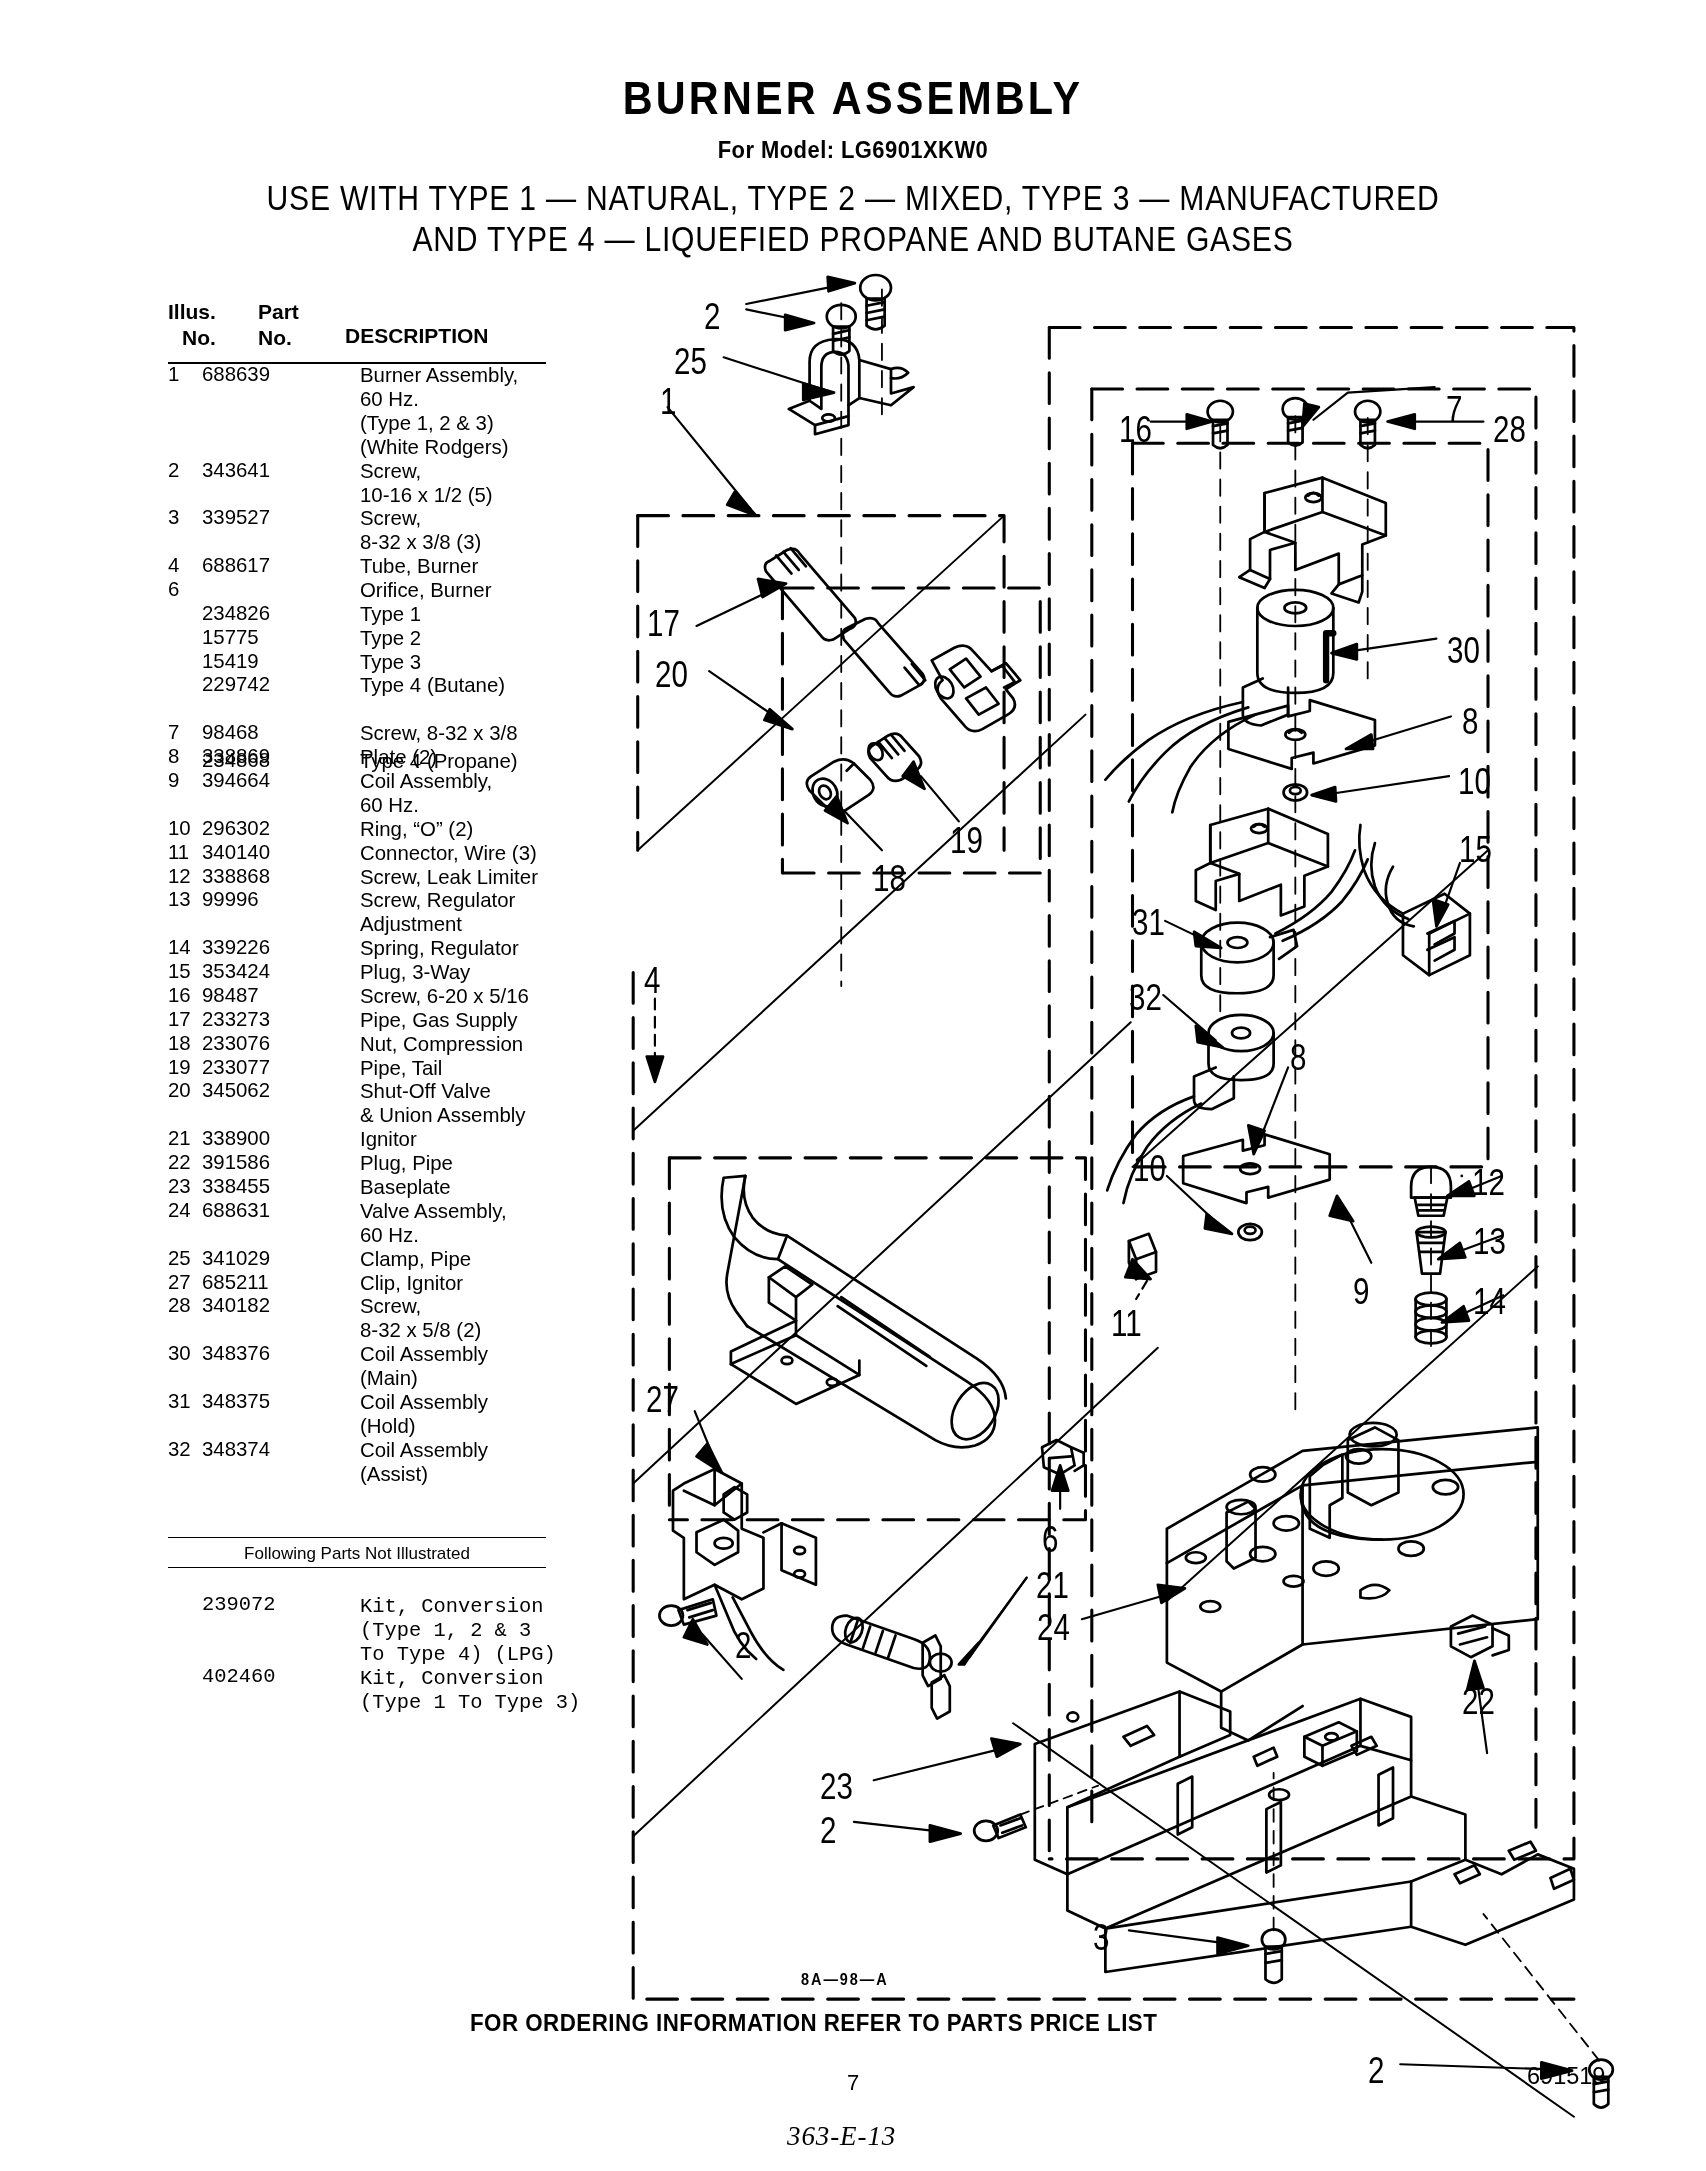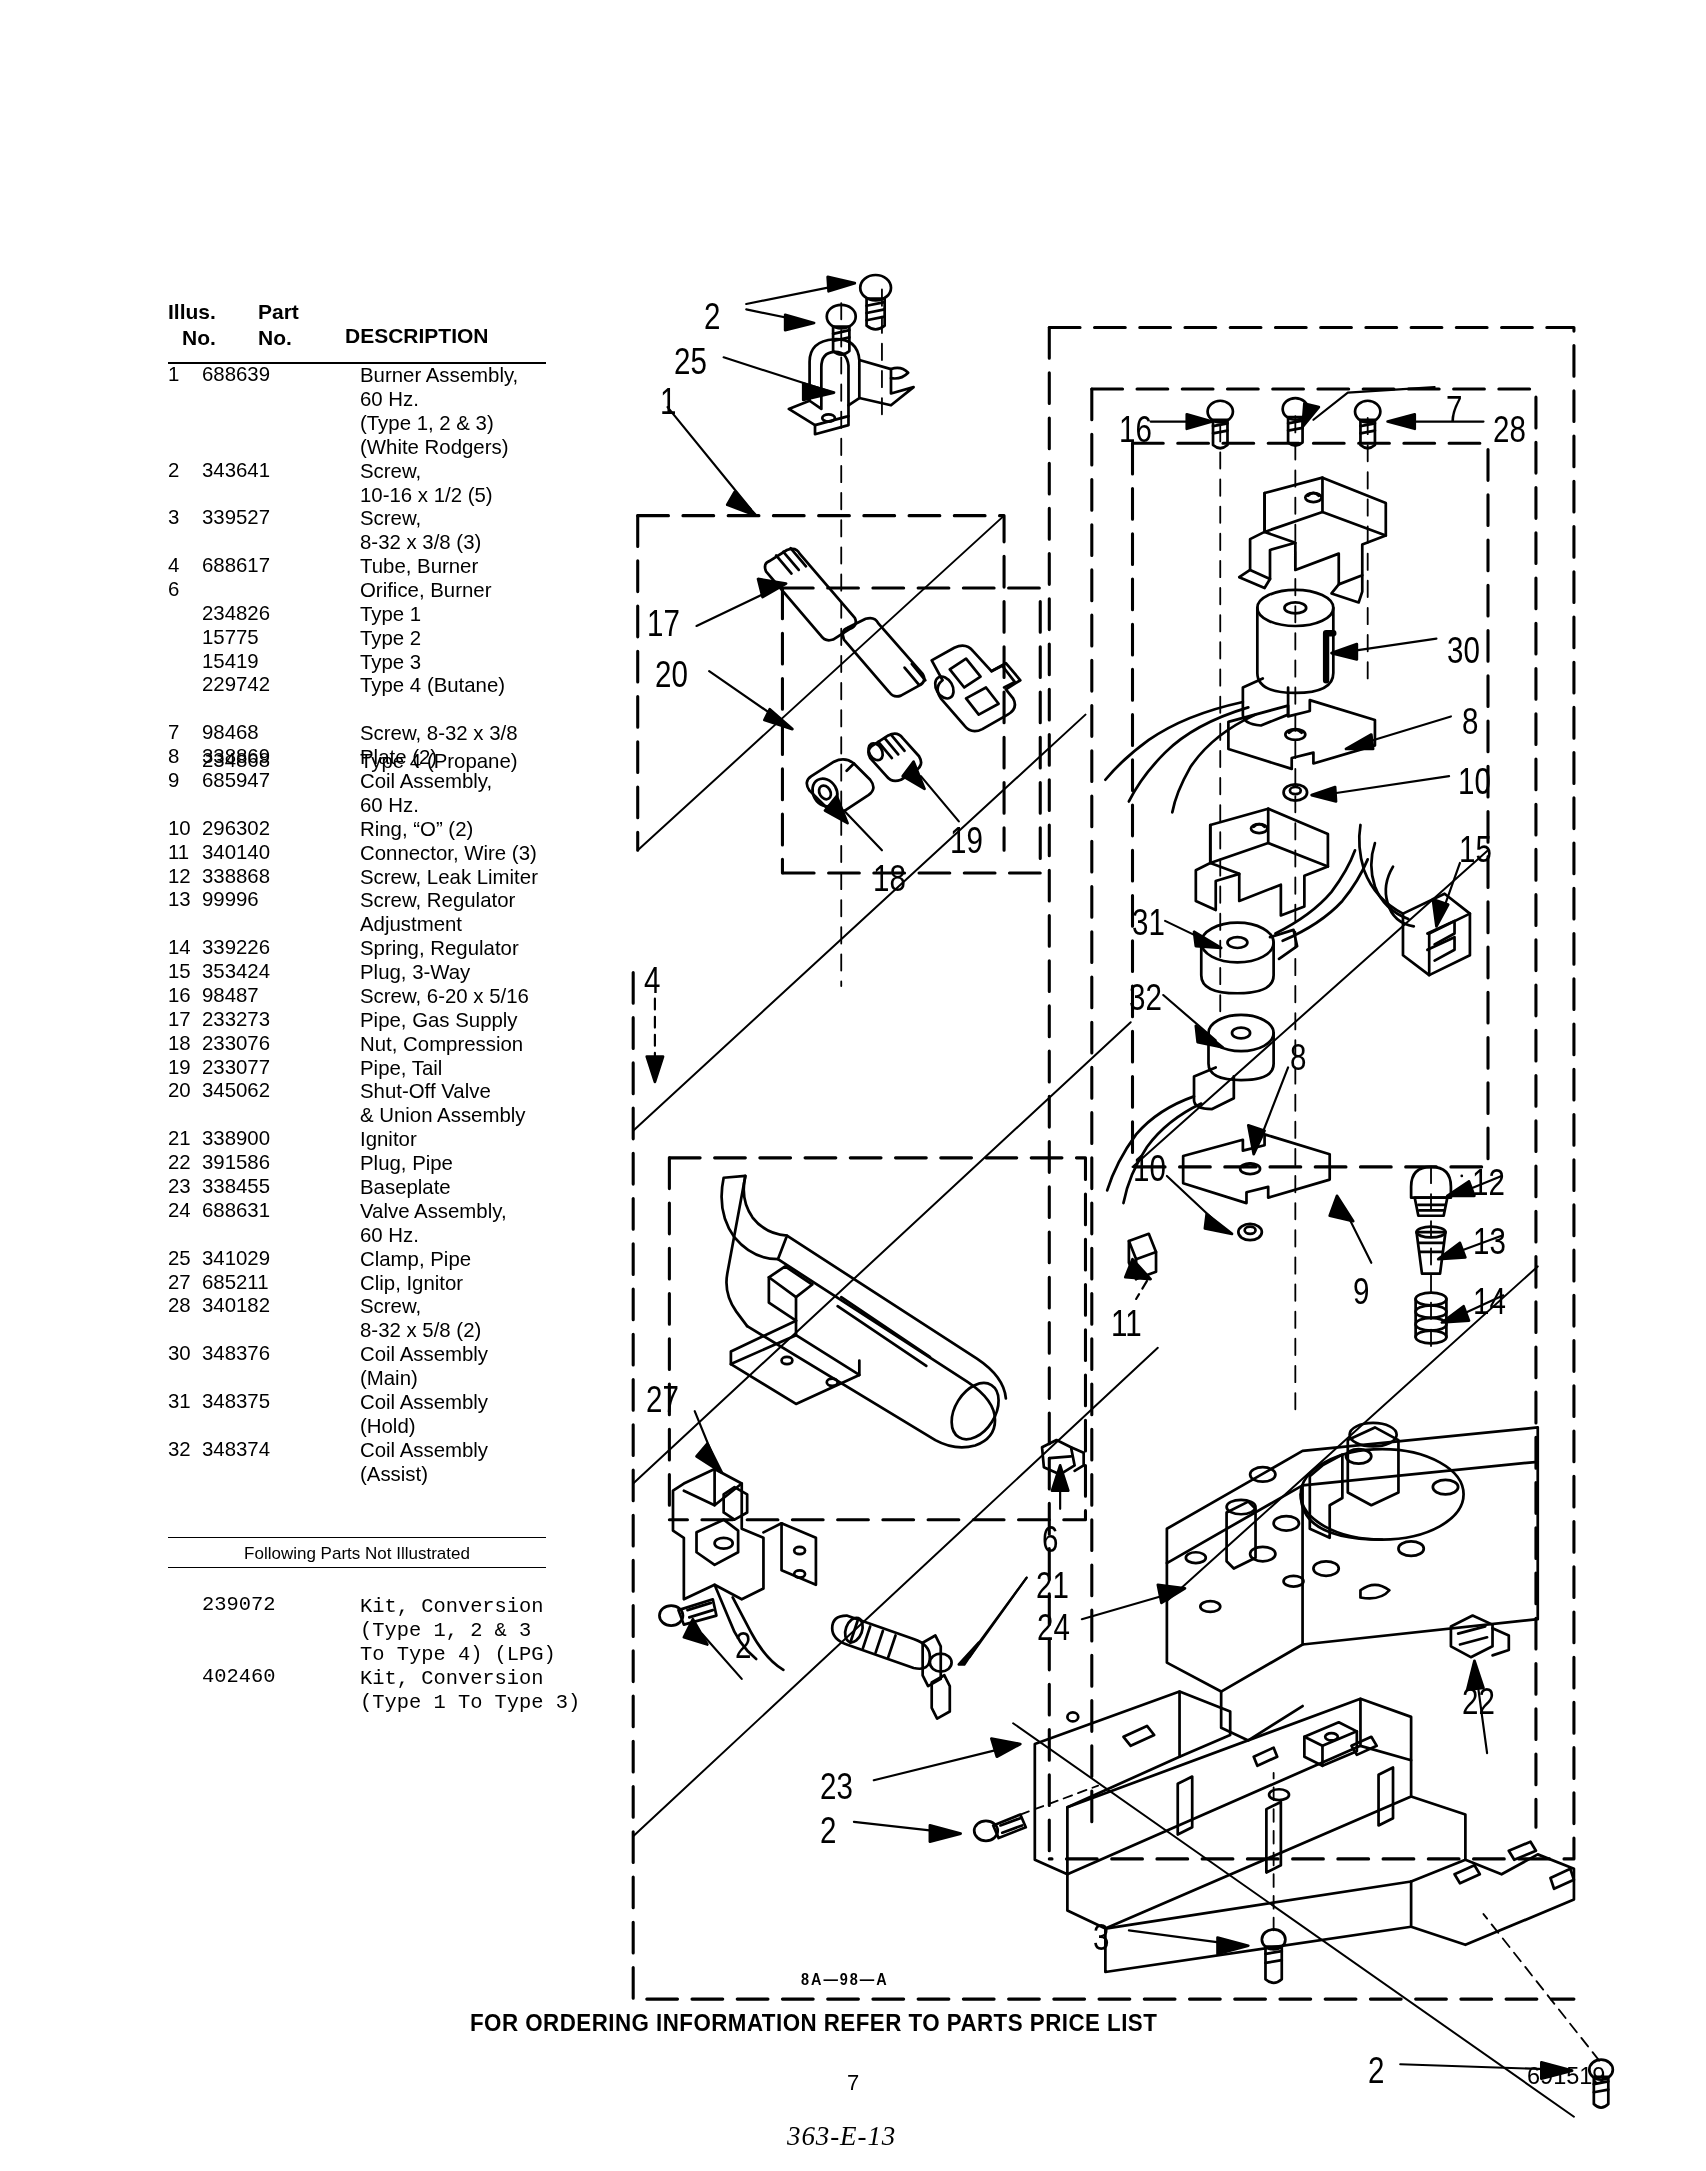--- a/index.html
+++ b/index.html
@@ -156,20 +156,28 @@
     font-style: italic;
     font-size: 27px;
     letter-spacing: 0.9px;
   }
 </style>
 </head>
 <body>
 
 <div id="page">
 
+  <div class="header">
+    <div class="doc-title">BURNER ASSEMBLY</div>
+    <div class="doc-model">For Model: LG6901XKW0</div>
+    <div class="doc-sub">
+      <div>USE WITH TYPE 1 — NATURAL, TYPE 2 — MIXED, TYPE 3 — MANUFACTURED</div>
+      <div>AND TYPE 4 — LIQUEFIED PROPANE AND BUTANE GASES</div>
+    </div>
+  </div>
 
   <div class="parts-table">
     <div class="th-row">
       <div class="th th-illus">
         <div>Illus.</div>
         <div>No.</div>
       </div>
       <div class="th th-part">
         <div>Part</div>
         <div>No.</div>
@@ -239,21 +247,21 @@
           <span class="pno">98468</span>
           <span class="desc">Screw, 8-32 x 3/8</span>
         </div>
         <div class="prow" style="position: absolute; left: 0px; top: 382px; width: 434px;">
           <span class="illus">8</span>
           <span class="pno">338869</span>
           <span class="desc">Plate (2)</span>
         </div>
         <div class="prow" style="position: absolute; left: 0px; top: 406px; width: 434px;">
           <span class="illus">9</span>
-          <span class="pno">685947</span>
+          <span class="pno">394664</span>
           <span class="desc">Coil Assembly,
 60 Hz.</span>
         </div>
         <div class="prow" style="position: absolute; left: 0px; top: 454px; width: 434px;">
           <span class="illus">10</span>
           <span class="pno">296302</span>
           <span class="desc">Ring, “O” (2)</span>
         </div>
         <div class="prow" style="position: absolute; left: 0px; top: 478px; width: 434px;">
           <span class="illus">11</span>

